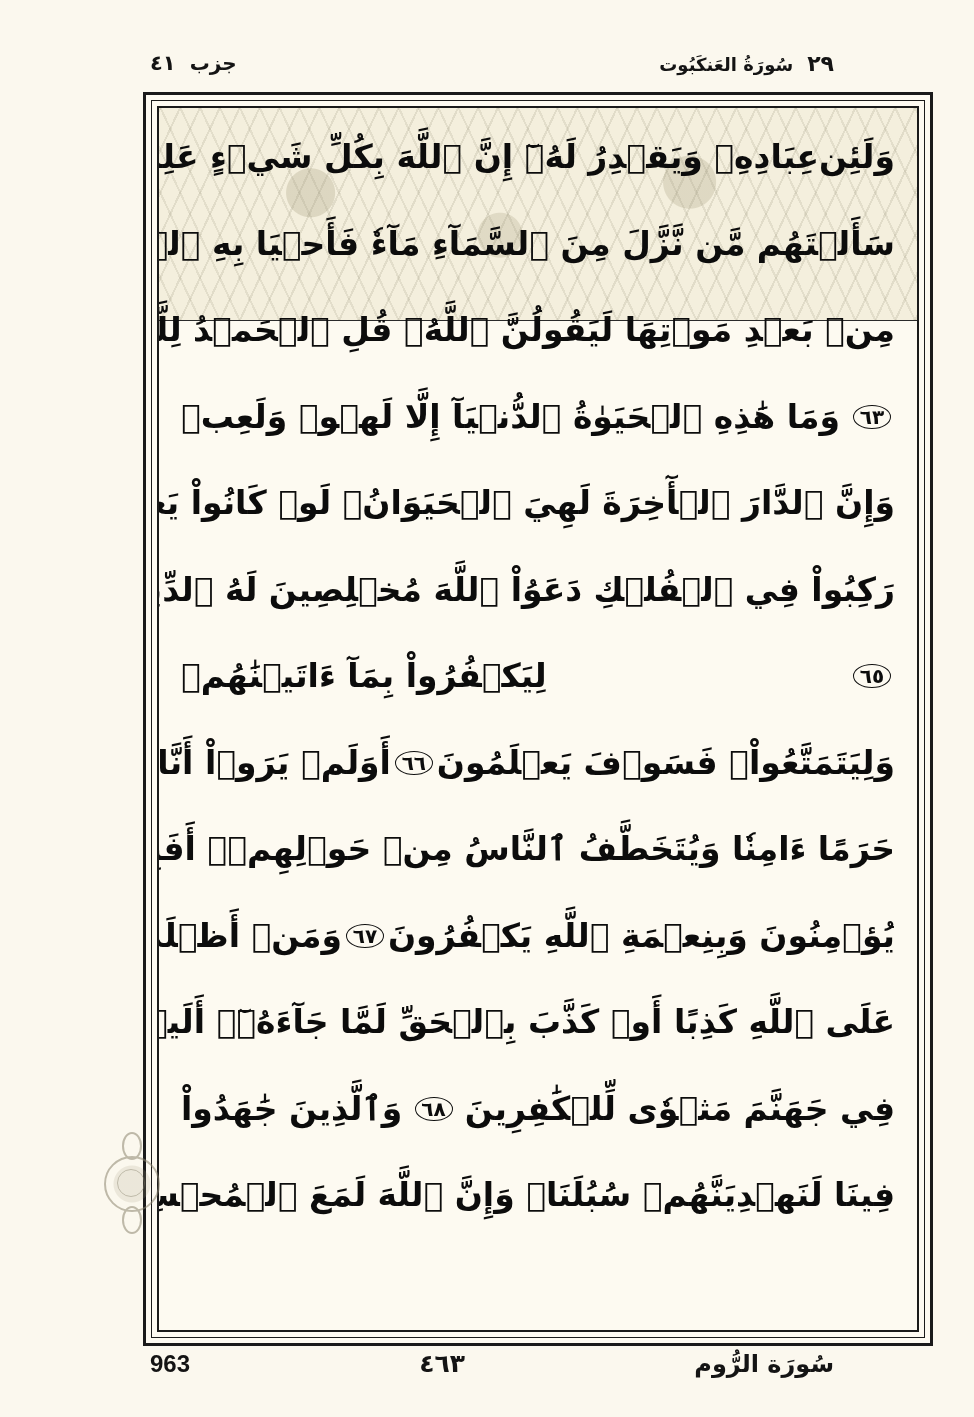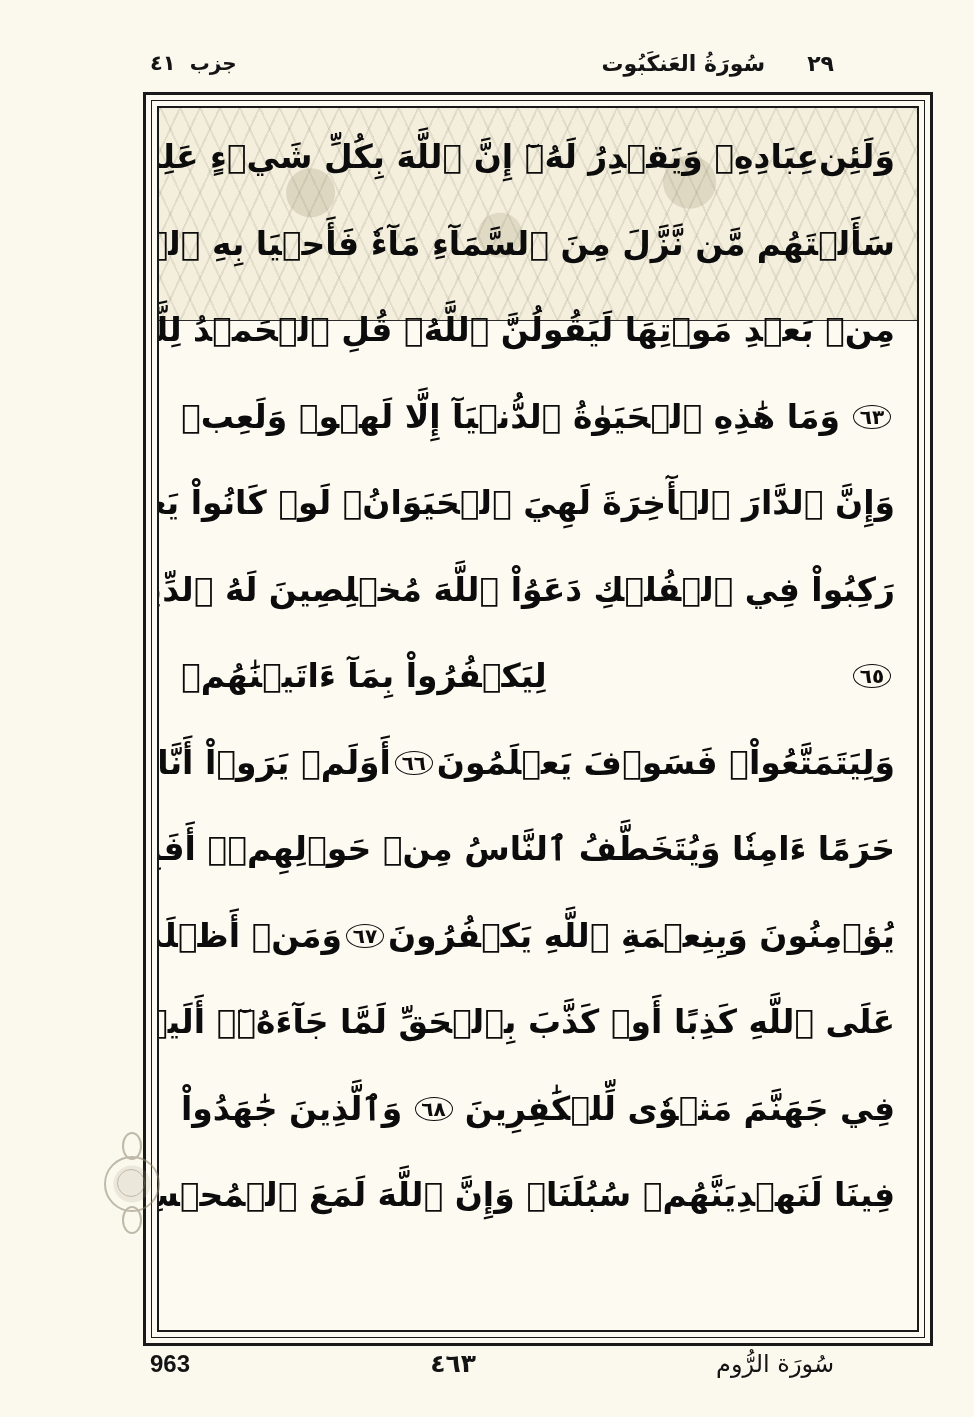--- a/index.html
+++ b/index.html
@@ -32,30 +32,29 @@
   }
   .header-right,
   .header-left {
     display: flex;
     align-items: baseline;
     gap: 14px;
     white-space: nowrap;
   }
   .surah-name {
     font-family: "DejaVu Sans", sans-serif;
-    font-size: 22px;
+    font-size: 18px;
     font-weight: 700;
     color: #141414;
     letter-spacing: 0px;
   }
   .surah-number {
     font-size: 22px;
     font-weight: 700;
     color: #141414;
-    margin-left: 28px;
   }
   .juz-label {
     font-size: 20px;
     font-weight: 700;
     color: #141414;
   }
   .juz-number {
     font-size: 21px;
     font-weight: 700;
     color: #141414;
@@ -195,21 +194,21 @@
     left: 150px;
     right: 140px;
     height: 46px;
     display: flex;
     align-items: baseline;
     justify-content: space-between;
     direction: rtl;
   }
   .next-surah {
     font-size: 24px;
-    font-weight: 400;
+    font-weight: 700;
     color: #141414;
   }
   .page-number-ar {
     font-size: 25px;
     font-weight: 700;
     color: #141414;
   }
   .page-number-lat {
     font-family: "Liberation Sans", sans-serif;
     font-size: 24px;

